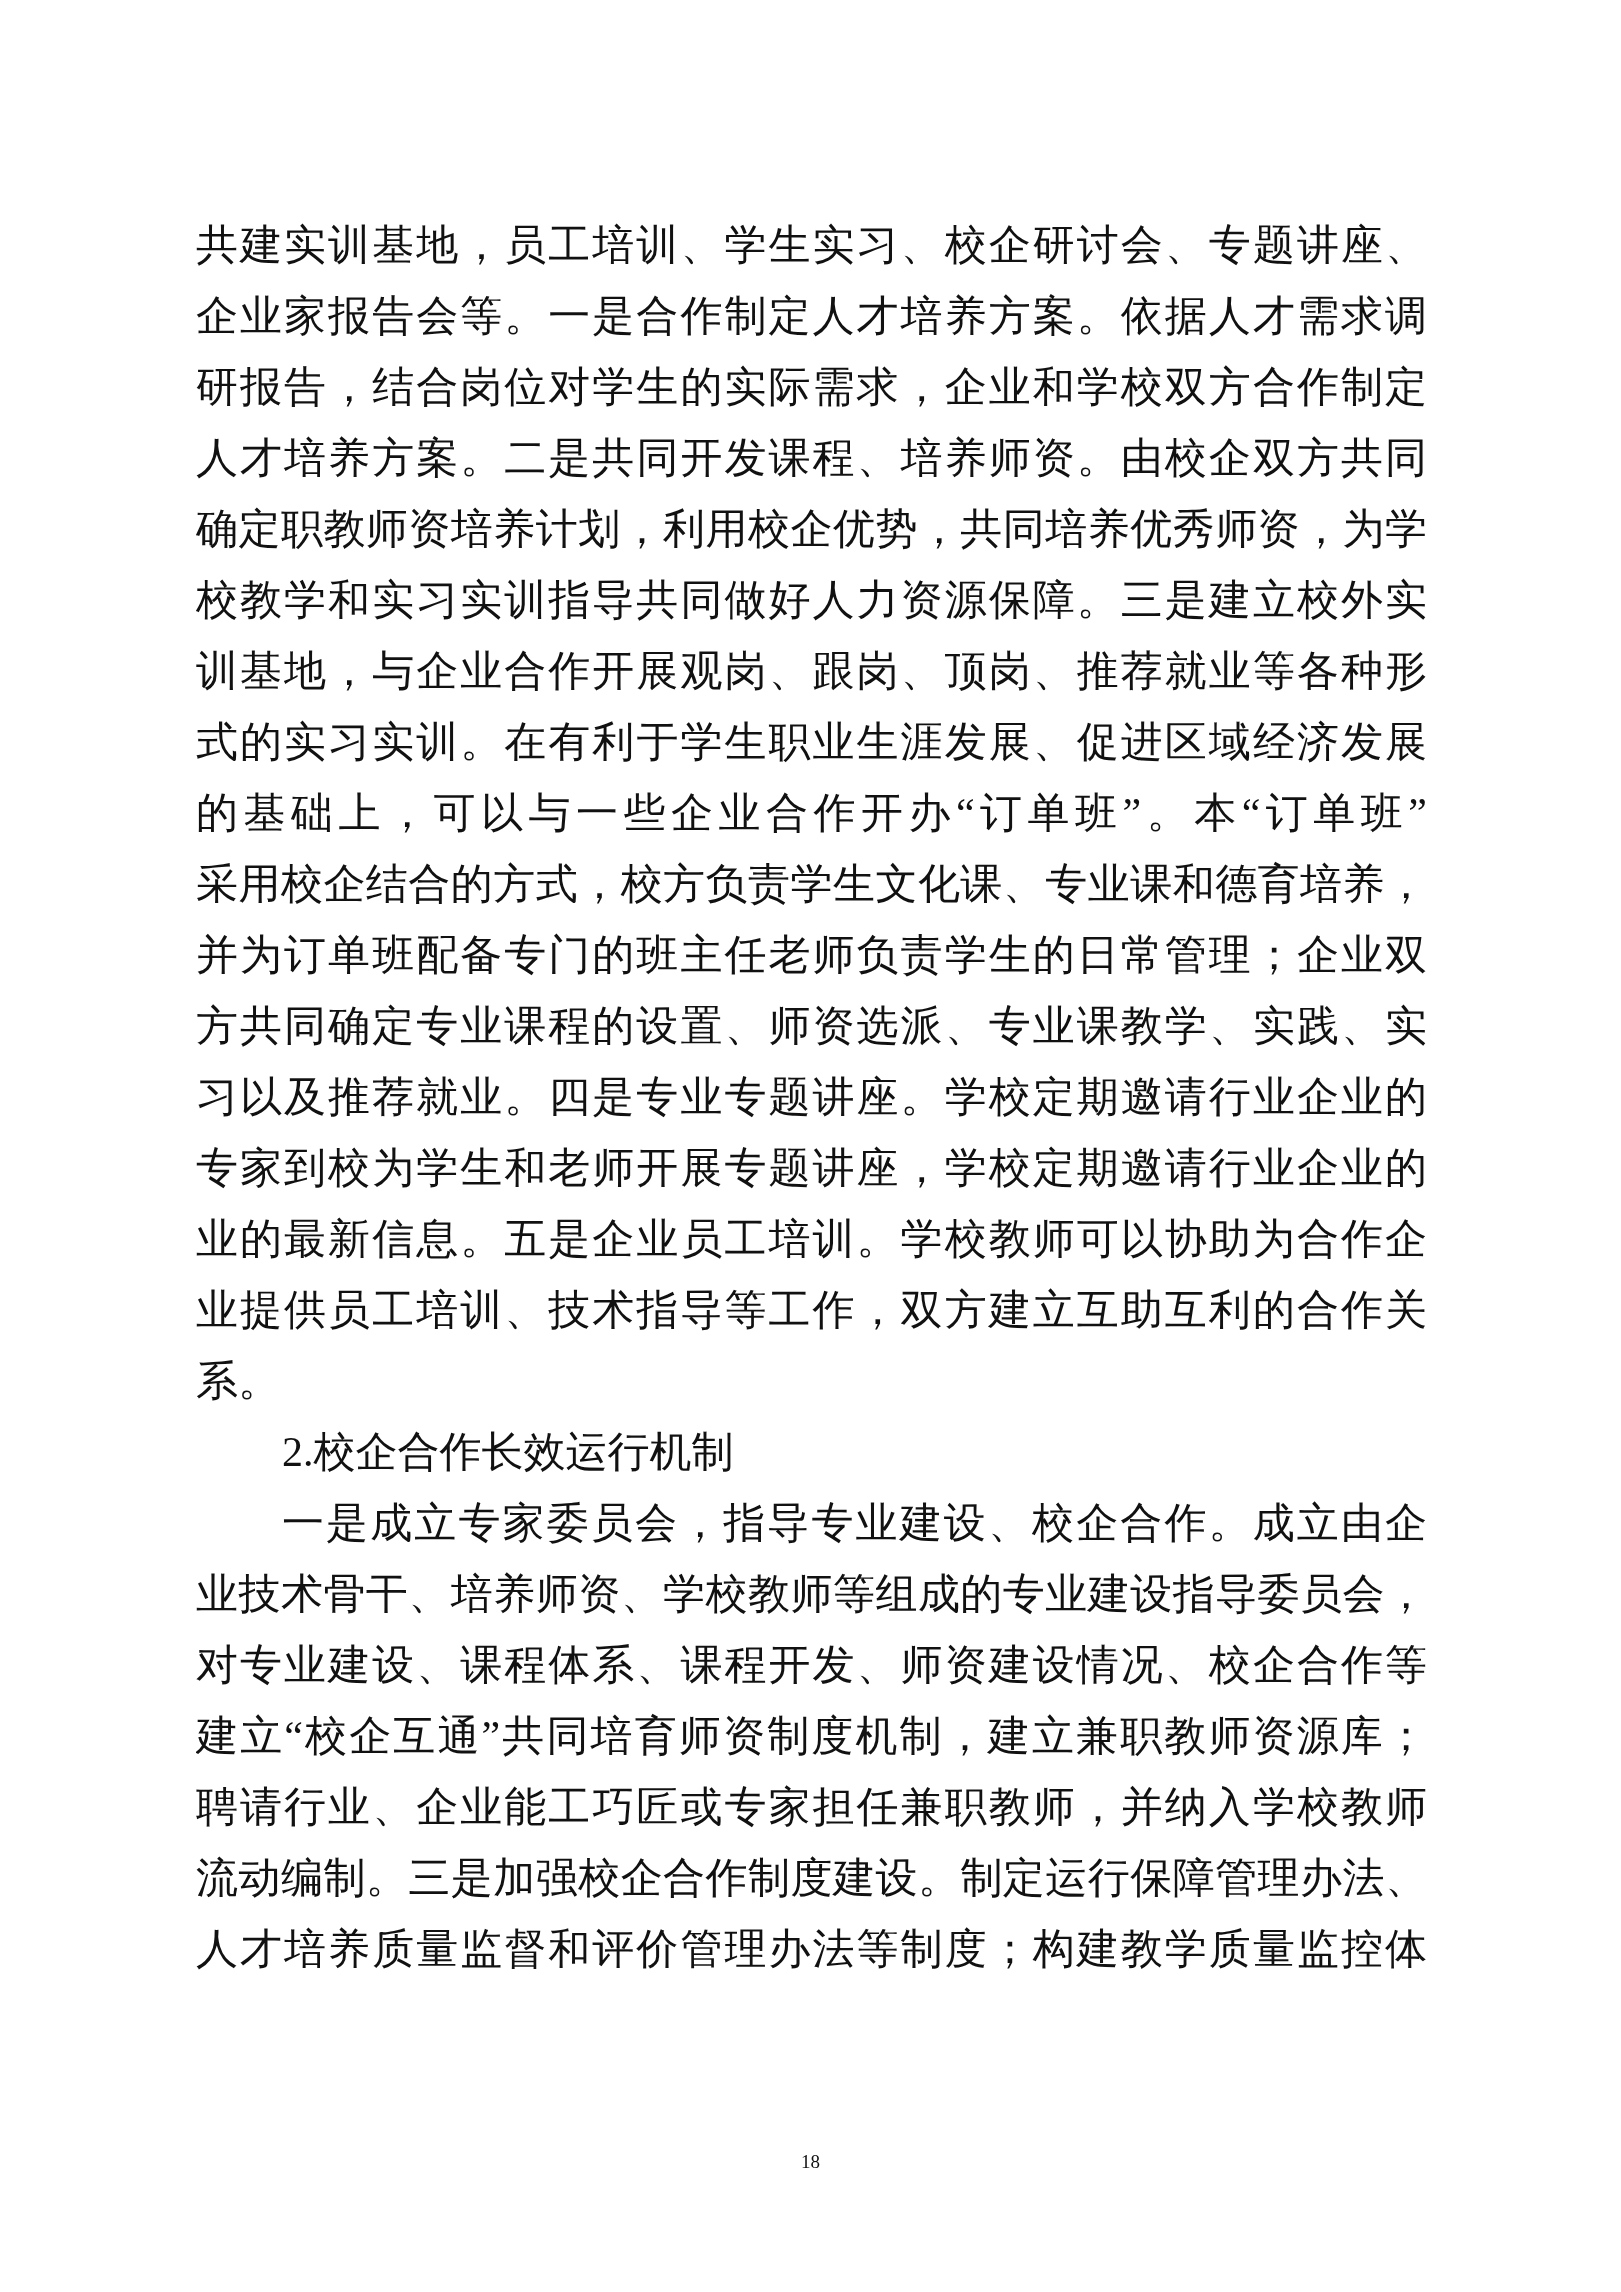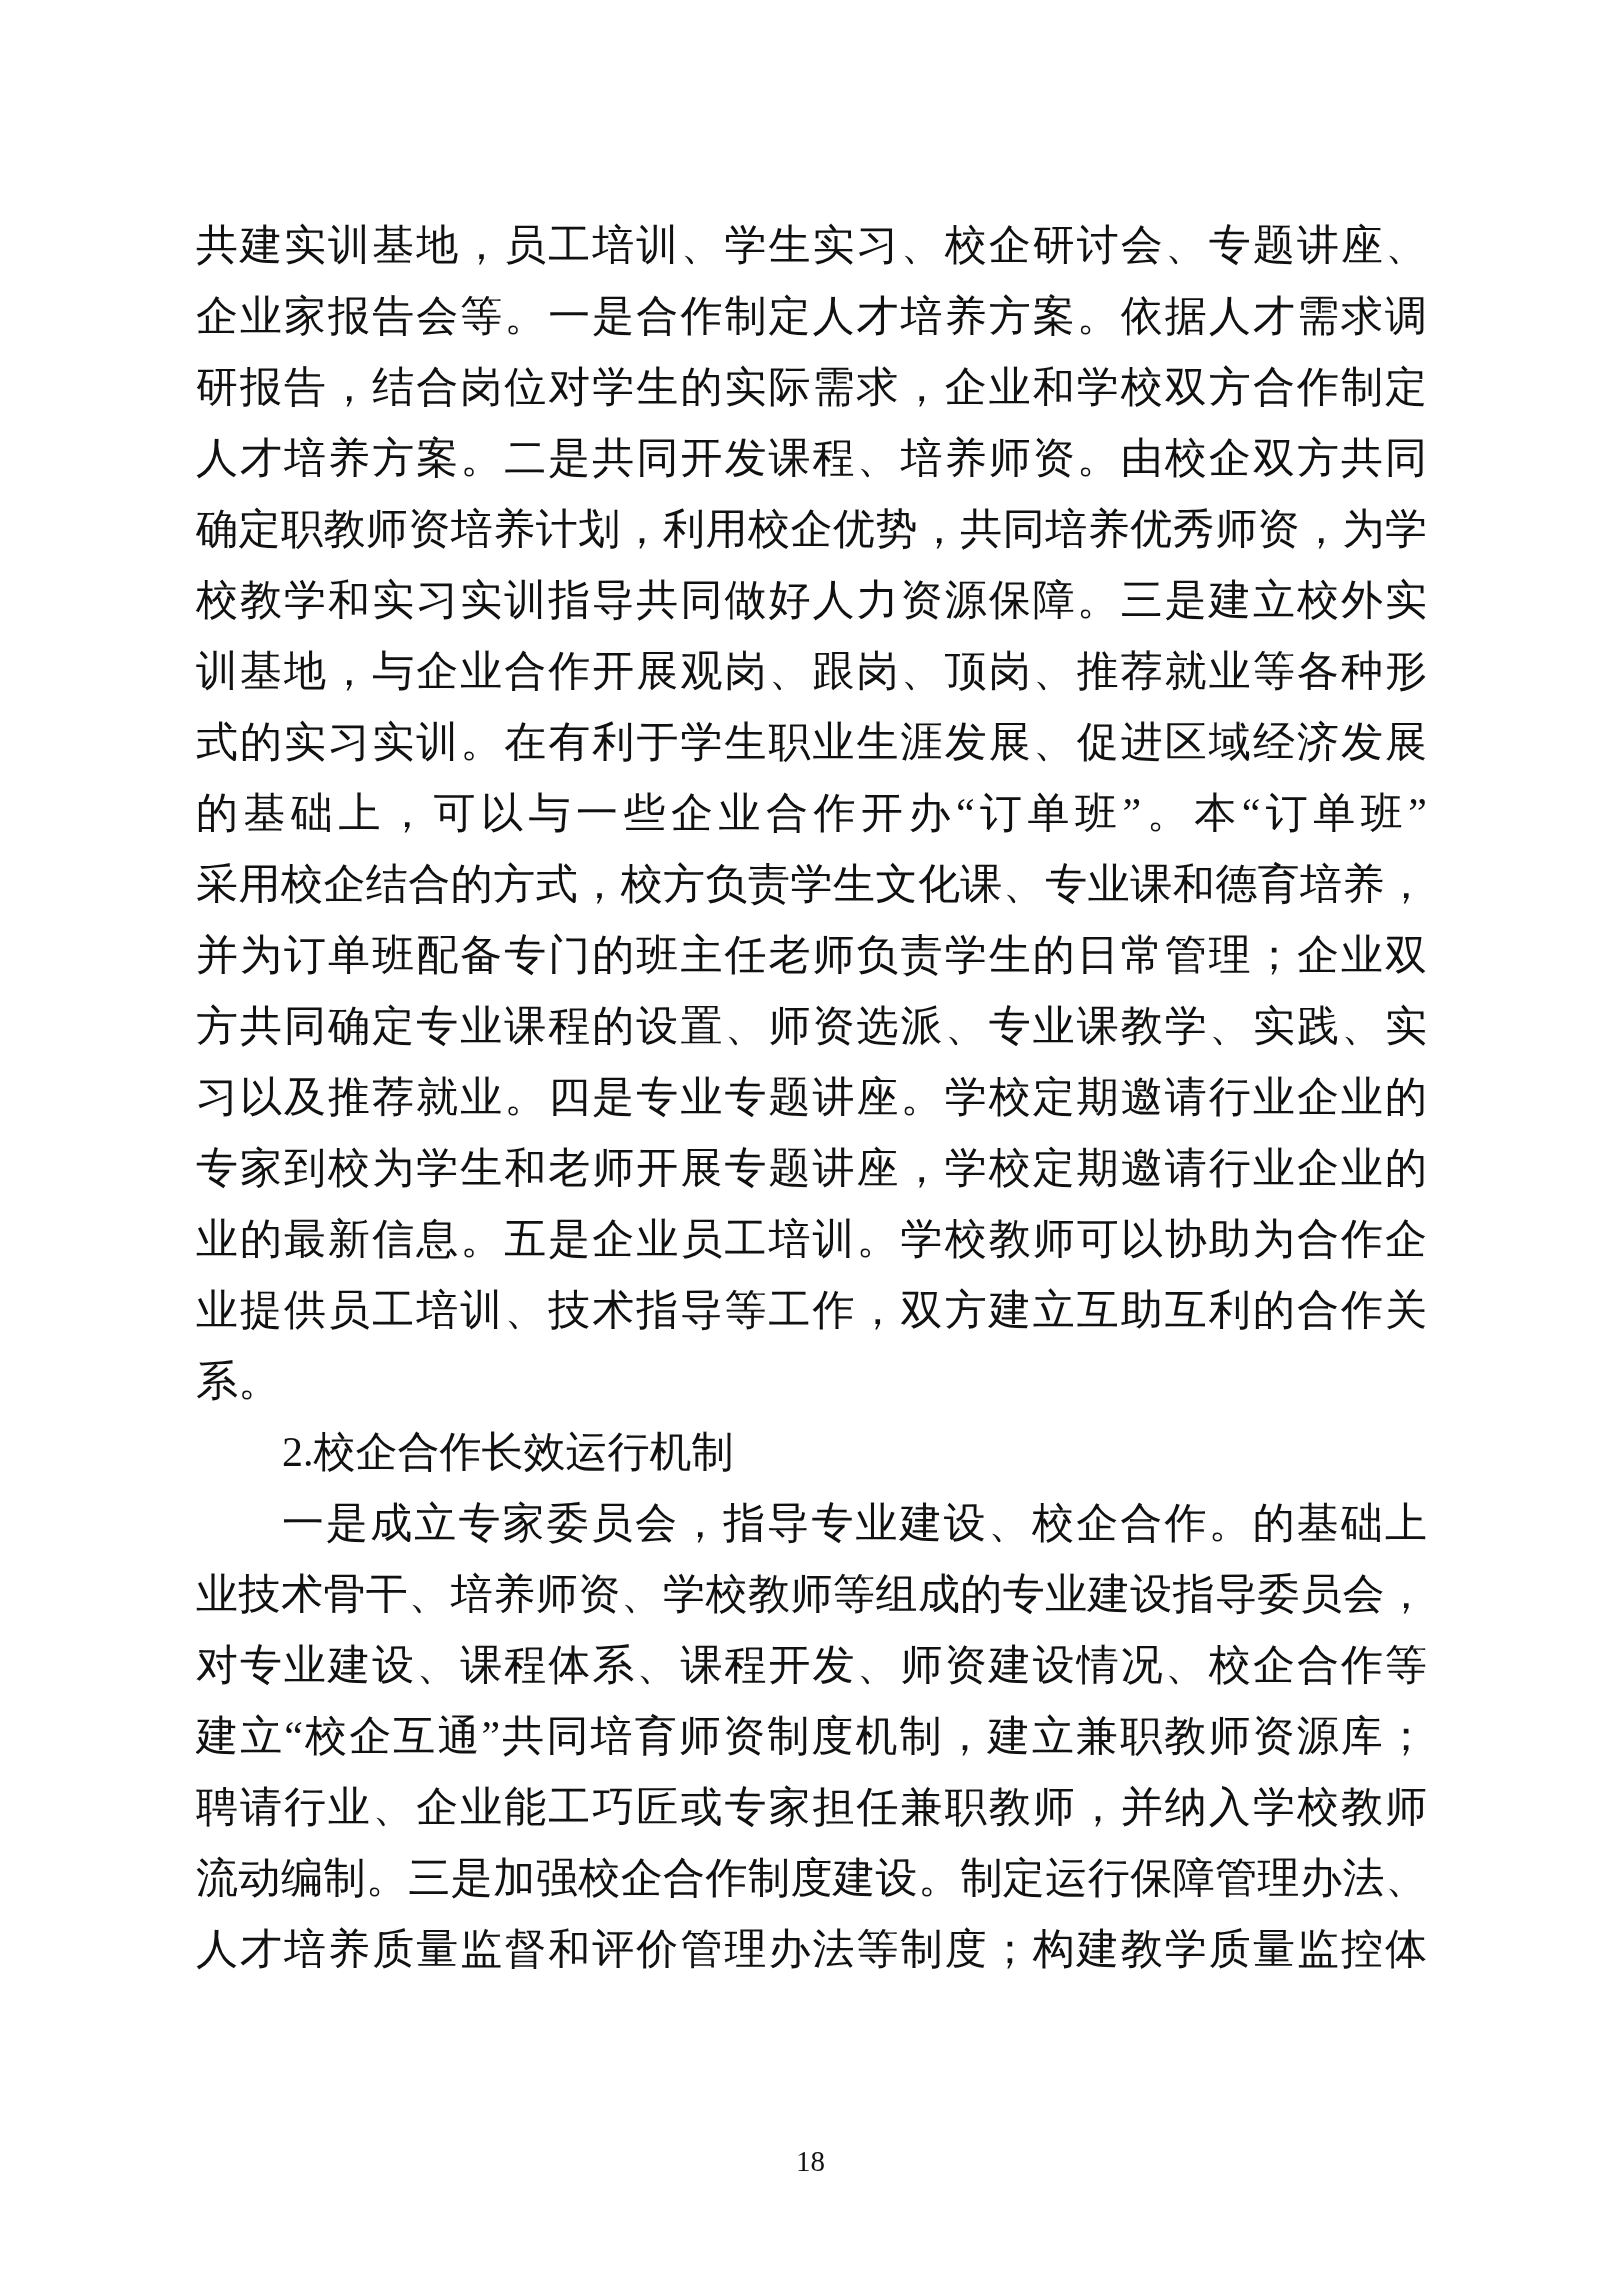--- a/index.html
+++ b/index.html
@@ -44,21 +44,21 @@
   }
   .bold {
     font-weight: normal;
   }
   .footer {
     position: absolute;
     top: 2145px;
     left: 0;
     width: 100%;
     text-align: center;
-    font-size: 29px;
+    font-size: 19px;
     line-height: 33px;
     color: #111111;
   }
 </style>
 </head>
 <body>
 
 <div class="page">
   <div class="text-block" style="color: rgb(17, 17, 17);">
       <div class="line justify"><span>共建实训基地，员工培训、学生实习、校企研讨会、专题讲座、</span></div>
@@ -72,21 +72,21 @@
       <div class="line justify"><span>的基础上，可以与一些企业合作开办“订单班”。本“订单班”</span></div>
       <div class="line justify"><span>采用校企结合的方式，校方负责学生文化课、专业课和德育培养，</span></div>
       <div class="line justify"><span>并为订单班配备专门的班主任老师负责学生的日常管理；企业双</span></div>
       <div class="line justify"><span>方共同确定专业课程的设置、师资选派、专业课教学、实践、实</span></div>
       <div class="line justify"><span>习以及推荐就业。</span><span class="bold">四是专业专题讲座。</span><span>学校定期邀请行业企业的</span></div>
       <div class="line justify"><span>专家到校为学生和老师开展专题讲座，学校定期邀请行业企业的</span></div>
       <div class="line justify"><span>业的最新信息。</span><span class="bold">五是企业员工培训。</span><span>学校教师可以协助为合作企</span></div>
       <div class="line justify"><span>业提供员工培训、技术指导等工作，双方建立互助互利的合作关</span></div>
       <div class="line left"><span>系。</span></div>
       <div class="line left indent"><span>2.校企合作长效运行机制</span></div>
-      <div class="line justify indent"><span class="bold">一是成立专家委员会，指导专业建设、校企合作。</span><span>的基础上</span></div>
+      <div class="line justify indent"><span class="bold">一是成立专家委员会，指导专业建设、校企合作。</span><span>成立由企</span></div>
       <div class="line justify"><span>业技术骨干、培养师资、学校教师等组成的专业建设指导委员会，</span></div>
       <div class="line justify"><span>对专业建设、课程体系、课程开发、师资建设情况、校企合作等</span></div>
       <div class="line justify"><span>建立“校企互通”共同培育师资制度机制，建立兼职教师资源库；</span></div>
       <div class="line justify"><span>聘请行业、企业能工巧匠或专家担任兼职教师，并纳入学校教师</span></div>
       <div class="line justify"><span>流动编制。</span><span class="bold">三是加强校企合作制度建设。</span><span>制定运行保障管理办法、</span></div>
       <div class="line justify"><span>人才培养质量监督和评价管理办法等制度；构建教学质量监控体</span></div>
     </div>
   <div class="footer">18</div>
 </div>
 

